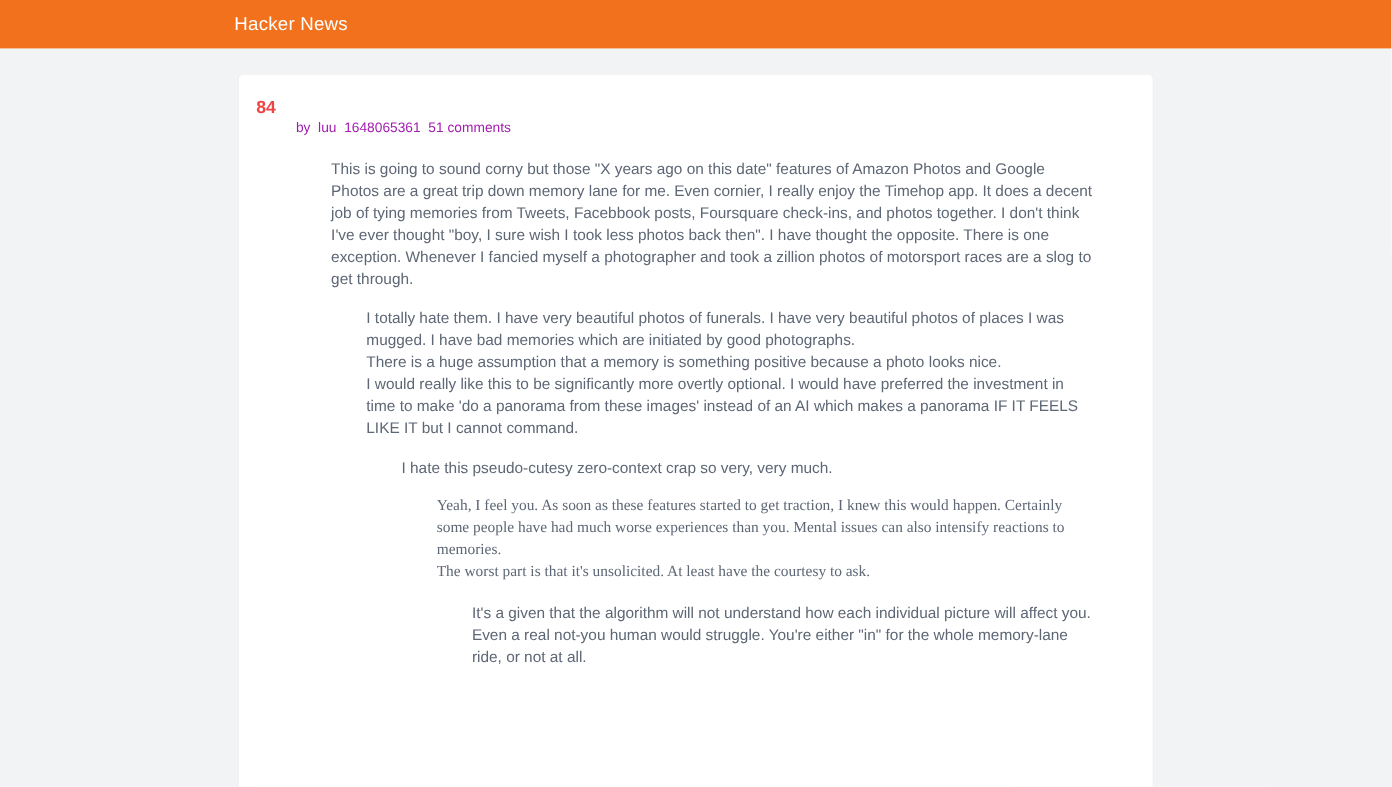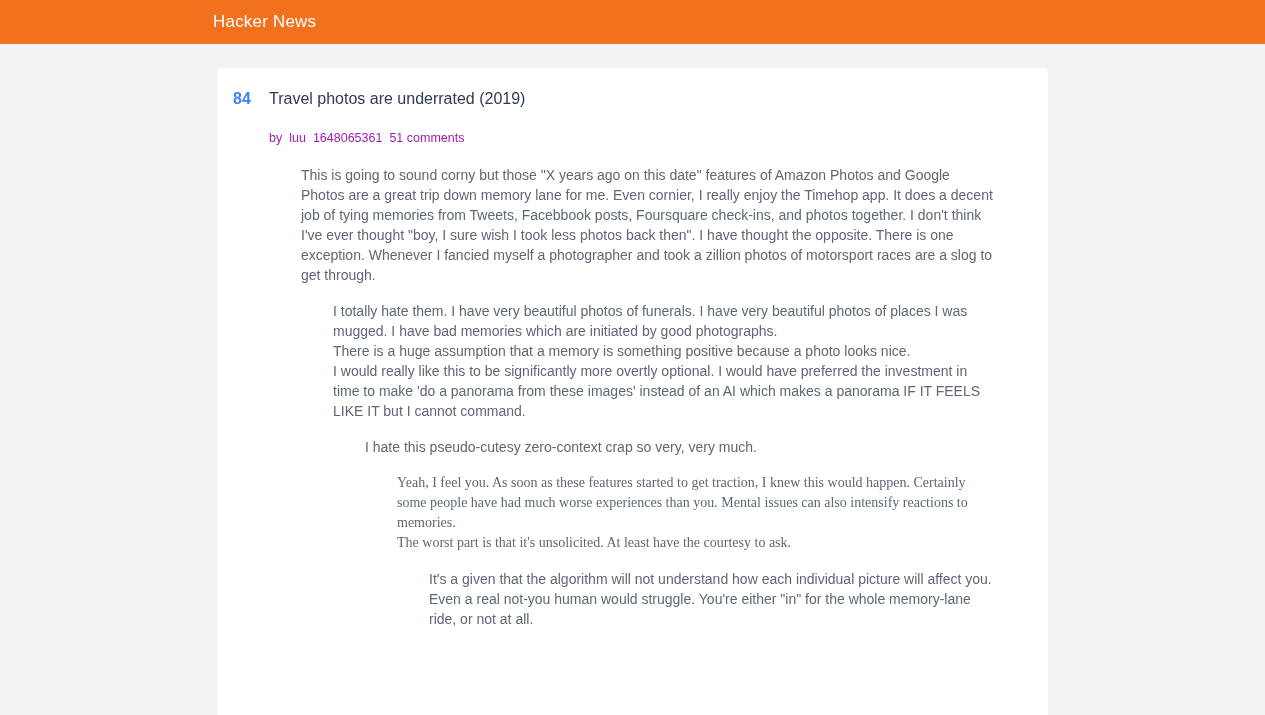--- a/index.html
+++ b/index.html
@@ -50,21 +50,21 @@
   
   .story-header {
     display: flex;
     align-items: flex-start;
   }
   .score {
     width: 36px;
     flex: 0 0 36px;
     font-size: 16px;
     font-weight: 700;
-    color: #3b82f6;
+    color: #ef4444;
     line-height: 22px;
   }
   .story-main { flex: 1; }
   .story-title {
     font-size: 16px;
     font-weight: 500;
     color: #2f3a4e;
     line-height: 22px;
     cursor: pointer;
   }
@@ -100,21 +100,20 @@
     <h1 class="app-title">Hacker News</h1>
   </div>
 </header>
 
 <main class="container">
   <article class="card">
 
     <div class="story-header">
       <span class="score">84</span>
       <div class="story-main">
-        <h2 class="story-title">Travel photos are underrated (2019)</h2>
         <div class="byline">
           <span>by</span>
           <span>luu</span>
           <span>1648065361</span>
           <span class="comments-count">51 comments</span>
         </div>
       </div>
     </div>
 
     <div class="comments" id="comments">

